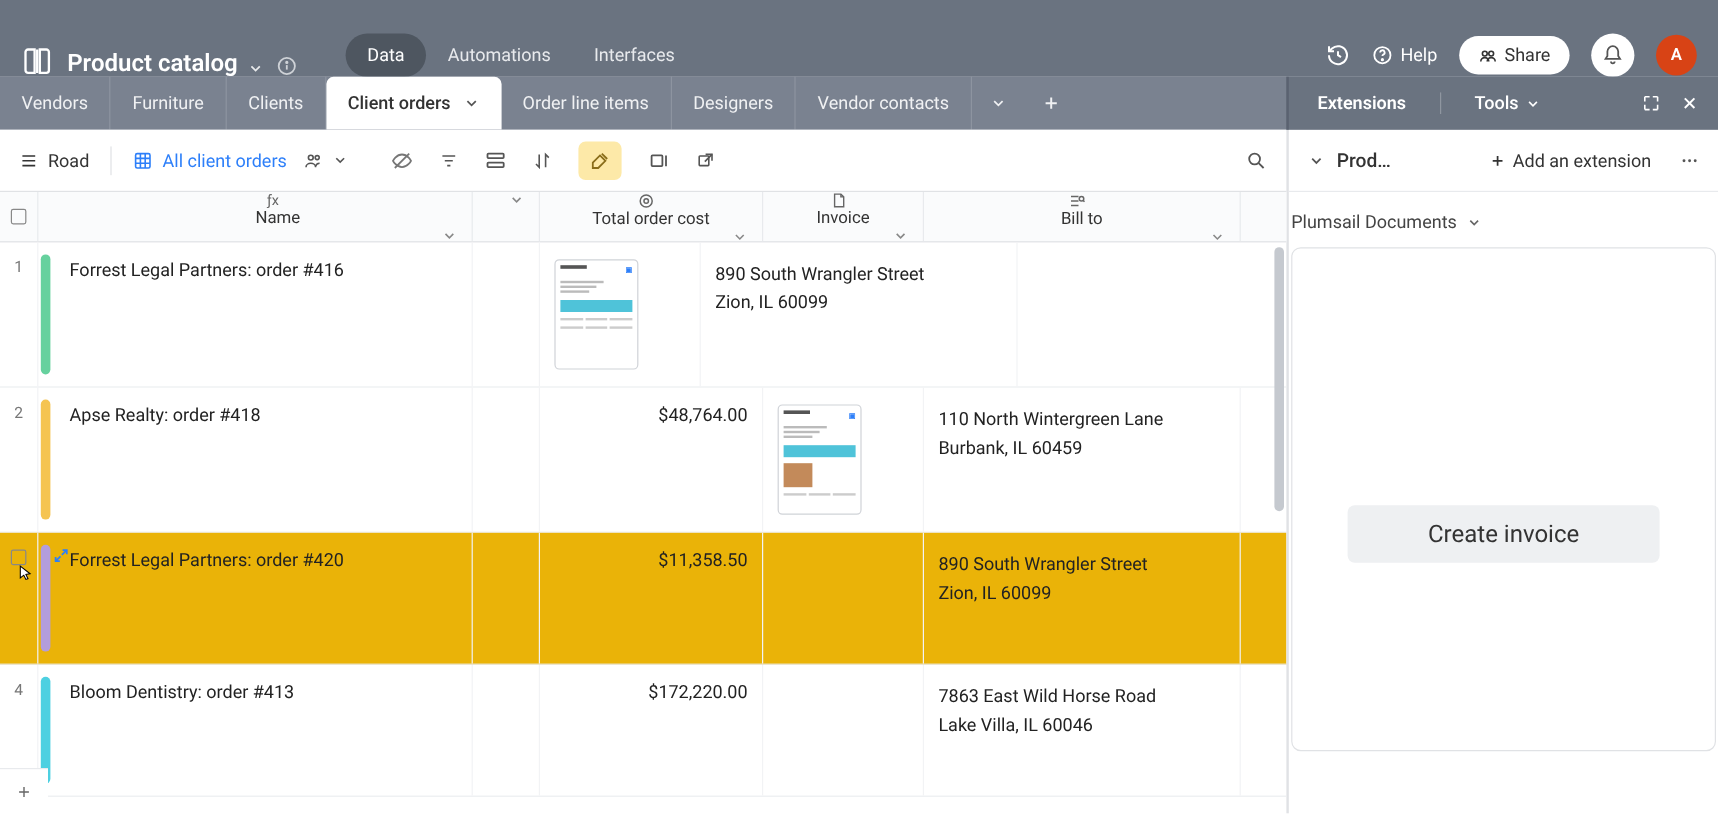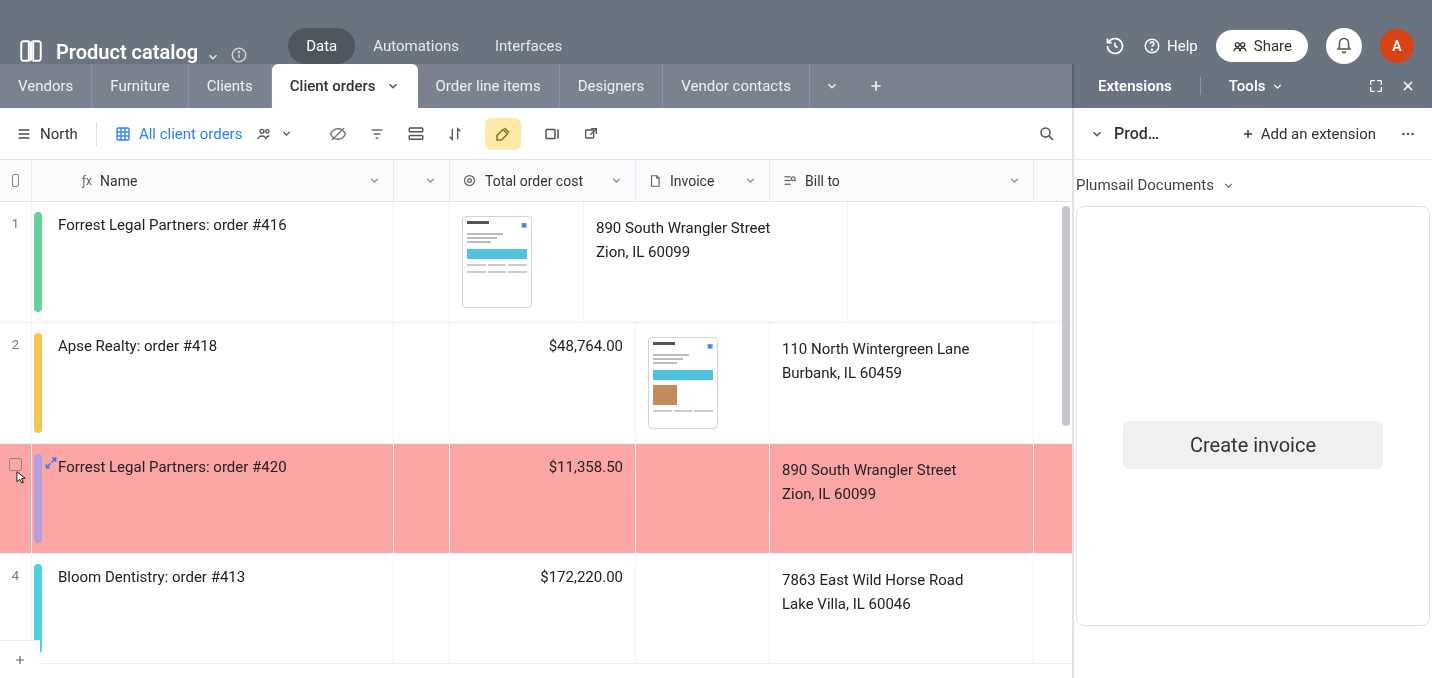--- a/index.html
+++ b/index.html
@@ -125,41 +125,42 @@
   display: flex;
   background: #fafbfc;
   font-size: 14px;
   color: #333;
 }
 .col-h {
   display: flex; align-items: center;
   padding: 0 12px;
   border-right: 1px solid #e8eaed;
   position: relative;
+  flex-direction: column;
 }
 .col-h .hdr-chev { margin-left: auto; color: #888; cursor: pointer; }
 .col-checkbox { width: 32px; justify-content: center; }
 .col-name { width: 362px; padding-left: 50px; }
 .col-spacer { width: 56px; }
 .col-cost { width: 186px; }
 .col-invoice { width: 134px; }
 .col-billto { width: 264px; }
 
 .fx-icon { margin-right: 8px; color: #666; font-size: 12px; }
 .hdr-icon { margin-right: 8px; color: #666; }
 
 
 .rows { overflow-y: auto; flex: 1; position: relative; }
 .row {
   display: flex;
   border-bottom: 1px solid #eceef0;
   min-height: 110px;
   font-size: 15px;
 }
-.row.hovered { background: #fca5a5; }
+.row.hovered { background: #eab308; }
 .cell {
   padding: 14px 12px;
   border-right: 1px solid #f2f3f5;
 }
 .cell-rownum {
   width: 32px; text-align: center; color: #777; font-size: 13px;
   padding: 14px 0;
   position: relative;
   display: flex; flex-direction: column; align-items: center;
 }
@@ -392,21 +393,21 @@
 
   <div class="main-area">
 
     <div class="toolbar">
       <div class="views-btn">
         <svg width="16" height="16" viewBox="0 0 24 24" fill="none" stroke="#333" stroke-width="2">
             <line x1="4" y1="6" x2="20" y2="6"></line>
             <line x1="4" y1="12" x2="20" y2="12"></line>
             <line x1="4" y1="18" x2="20" y2="18"></line>
           </svg>
-        <span>North</span>
+        <span>Road</span>
       </div>
       <span class="divider-v"></span>
       <div class="view-name-btn">
         <span class="grid-icon-sm">
           <svg width="16" height="16" viewBox="0 0 24 24" fill="none" stroke="#2d7ff9" stroke-width="2">
               <rect x="3" y="3" width="18" height="18" rx="2"></rect>
               <line x1="3" y1="9" x2="21" y2="9"></line>
               <line x1="3" y1="15" x2="21" y2="15"></line>
               <line x1="9" y1="3" x2="9" y2="21"></line>
               <line x1="15" y1="3" x2="15" y2="21"></line>

